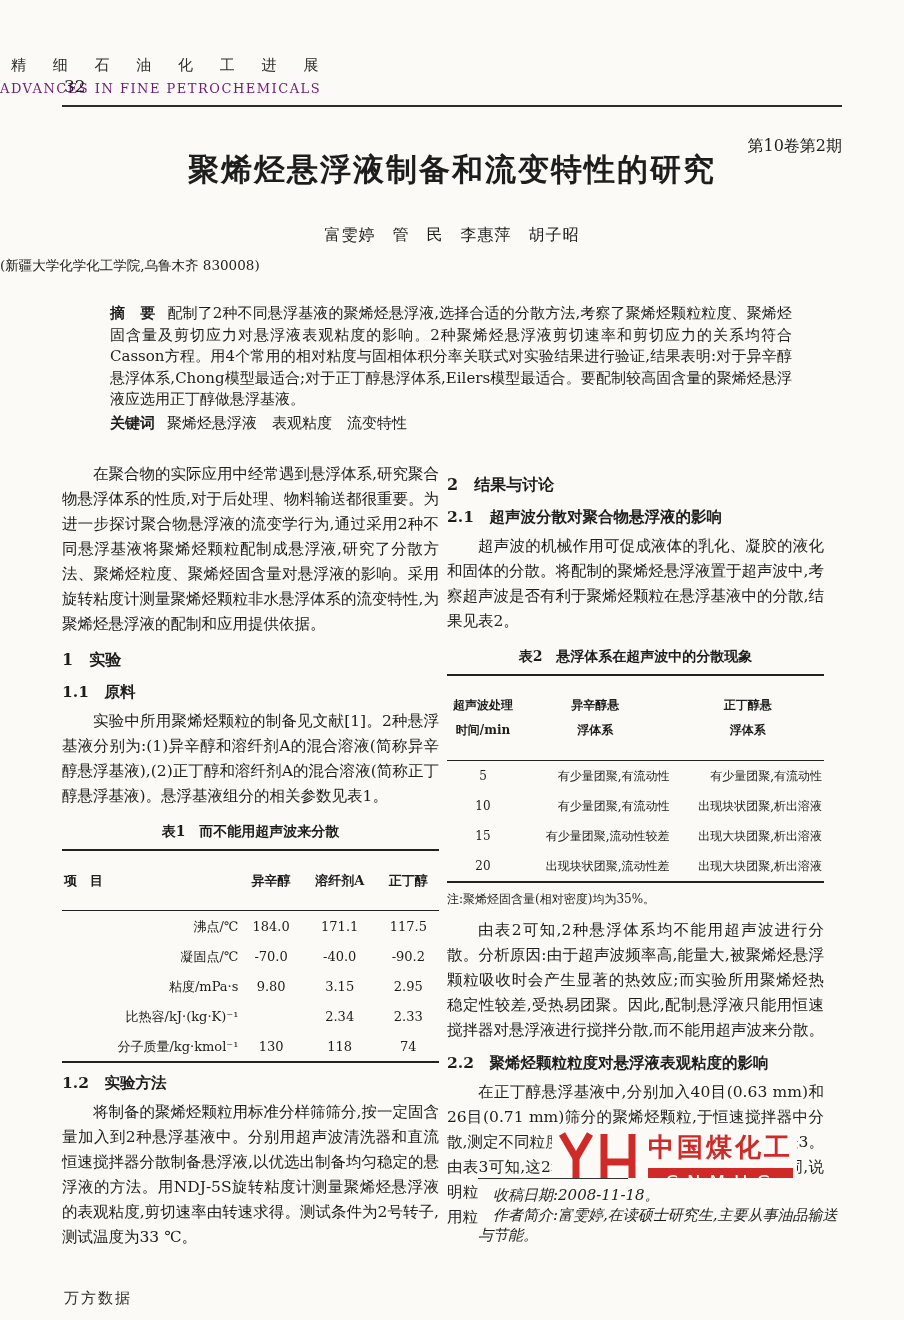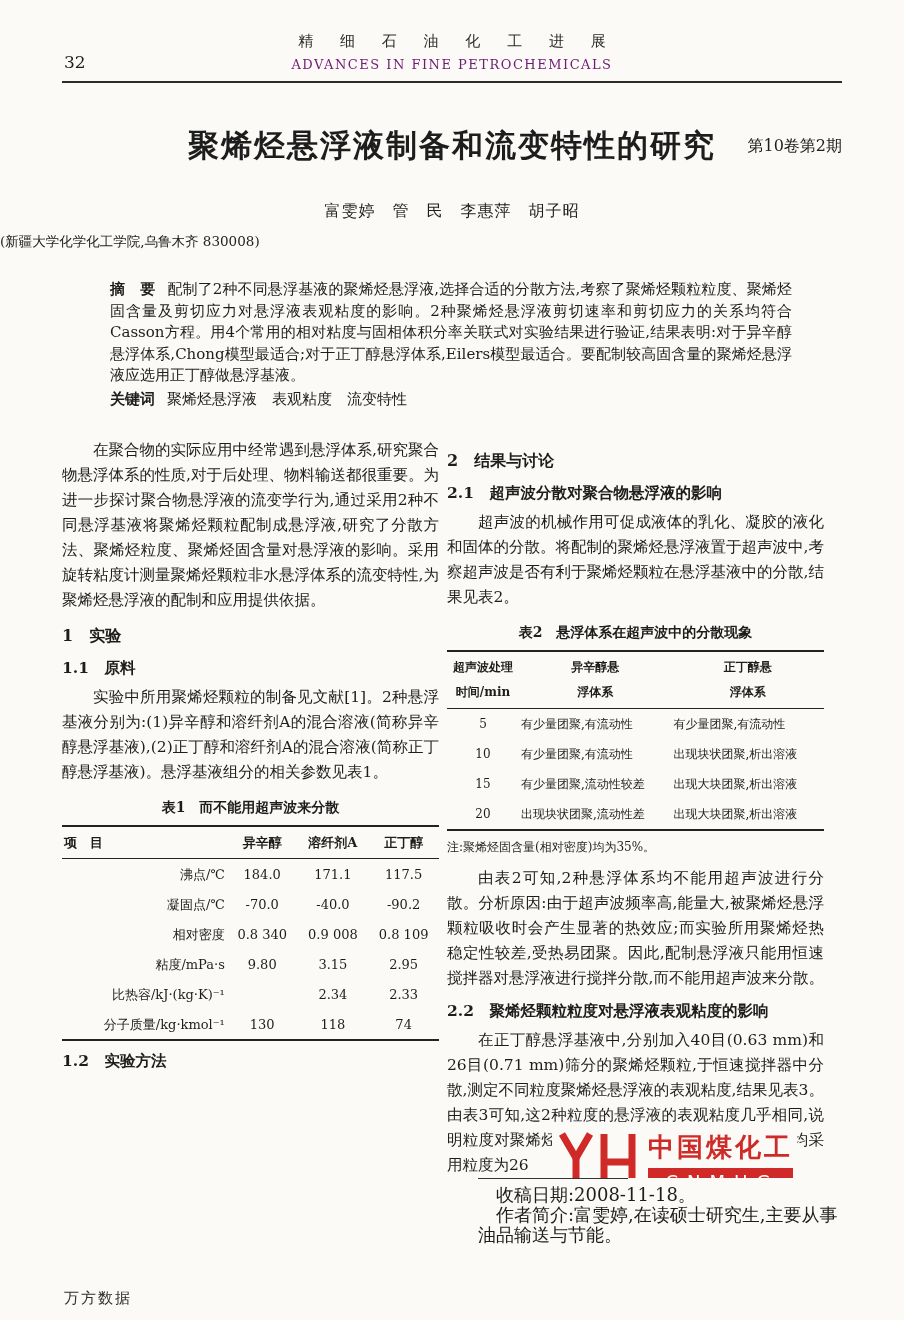--- a/index.html
+++ b/index.html
@@ -3,21 +3,21 @@
 <meta charset="utf-8">
 <style>
   * { box-sizing: border-box; margin: 0; padding: 0; }
   html,body { background:#d8d8d6; }
   .page {
     width: 904px; height: 1320px; margin: 0 auto;
     background: #fbfaf6; color: #1d1d1d; position: relative; overflow: hidden;
     font-family: "DejaVu Serif", "Liberation Serif", serif;
   }
   
-  .header { position: relative; padding-top: 32px; text-align: center; }
+  .header { position: relative; padding-top: 56px; }
   .journal-cn { font-size: 15px; letter-spacing: 11px; color: #2b2b2b; text-indent: 11px; }
   .journal-en { font-size: 13px; letter-spacing: 1.5px; margin-top: 6px; color: #701a75; }
   .page-num { position: absolute; left: 64px; bottom: 0; font-size: 17px; }
   .issue { position: absolute; right: 62px; top: 90px; font-size: 16px; margin-top: 46px; }
   .header-rule { margin: 9px 62px 0; border-top: 2px solid #2c2c2c; height: 0; }
   
   .title { text-align: center; font-size: 31px; font-weight: bold; letter-spacing: 2px; margin-top: 42px; }
   .authors { text-align: center; font-size: 16px; margin-top: 34px; letter-spacing: 1px; }
   .affiliation { font-size: 13.5px; margin-top: 11px; color: #222; }
   
@@ -26,44 +26,44 @@
   .keywords { margin: 2px 112px 0 110px; font-size: 15px; line-height: 21.5px; }
   
   .columns { display: flex; gap: 8px; margin: 28px 62px 0; }
   .col { width: 377px; font-size: 15.5px; line-height: 25px; text-align: justify; }
   .col p { text-indent: 2em; }
   h2.sec { font-size: 16px; font-weight: bold; margin: 10px 0 6px; }
   h3.sub { font-size: 15.5px; font-weight: bold; margin: 7px 0 5px; }
   
   .tbl-caption { text-align: center; font-weight: bold; font-size: 14px; margin: 10px 0 5px; }
   table.data { width: 100%; border-collapse: collapse; border-top: 2px solid #222; border-bottom: 2px solid #222; margin-bottom: 6px; }
-  table.data th { border-bottom: 1.2px solid #222; font-weight: bold; padding: 3px 2px; white-space: pre-line; text-align: center; vertical-align: bottom; }
+  table.data th { border-bottom: 1.2px solid #222; font-weight: bold; padding: 17px 2px; white-space: pre-line; text-align: center; vertical-align: bottom; }
   table.data td { padding: 2.5px 2px; }
   table.t1 { font-size: 13px; }
   table.t1 td.lbl { text-align: right; }
   table.t1 td.val { text-align: center; }
   table.t1 th.lbl { text-align: left; }
   table.t2 { font-size: 12px; }
   table.t2 td.time { text-align: center; width: 72px; }
-  table.t2 td.obs { text-align: left; }
+  table.t2 td.obs { text-align: right; }
   .tbl-note { font-size: 12px; margin: -2px 0 6px; text-align: left; }
   
   .logo {
     position: absolute; left: 552px; top: 1126px;
     display: flex; align-items: center; gap: 8px;
     background: #fbfaf6; padding: 2px 4px;
   }
   .logo-cn { color: #cf2a28; font-size: 26px; font-weight: bold; letter-spacing: 3px;
              font-family: "DejaVu Sans", "Liberation Sans", sans-serif; }
   .logo-en-box { background: #cf2a28; color: #ffffff; font-size: 18px; letter-spacing: 9px;
              padding: 3px 8px 3px 12px; margin-top: 3px; text-align: center;
              font-family: "DejaVu Sans", "Liberation Sans", sans-serif; }
   .footnotes { position: absolute; left: 478px; top: 1178px; width: 364px; background: #fbfaf6; }
   .fn-rule { width: 150px; border-top: 1.2px solid #333; margin-bottom: 6px; }
-  .fn { font-size: 18px; line-height: 20px; text-indent: 1em; }
+  .fn { font-size: 15px; line-height: 20px; text-indent: 1em; font-style: italic; }
   .wanfang { position: absolute; left: 64px; bottom: 12px; font-size: 15px; letter-spacing: 2px;
              color: #2e2e2e; font-family: "DejaVu Sans", "Liberation Sans", sans-serif; }
 </style>
 </head>
 <body>
 
 <div class="page">
 
   <div class="header">
     <div class="journal-cn">精 细 石 油 化 工 进 展</div>
@@ -109,26 +109,20 @@
             <td class="val">171.1</td>
             <td class="val">117.5</td>
           </tr>
           <tr>
             <td class="lbl">凝固点/℃</td>
             <td class="val">-70.0</td>
             <td class="val">-40.0</td>
             <td class="val">-90.2</td>
           </tr>
           <tr>
-            <td class="lbl">相对密度</td>
-            <td class="val">0.8 340</td>
-            <td class="val">0.9 008</td>
-            <td class="val">0.8 109</td>
-          </tr>
-          <tr>
             <td class="lbl">粘度/mPa·s</td>
             <td class="val">9.80</td>
             <td class="val">3.15</td>
             <td class="val">2.95</td>
           </tr>
           <tr>
             <td class="lbl">比热容/kJ·(kg·K)⁻¹</td>
             <td class="val"></td>
             <td class="val">2.34</td>
             <td class="val">2.33</td>
@@ -136,20 +130,21 @@
           <tr>
             <td class="lbl">分子质量/kg·kmol⁻¹</td>
             <td class="val">130</td>
             <td class="val">118</td>
             <td class="val">74</td>
           </tr>
         </tbody>
       </table>
 
       <h3 class="sub">1.2　实验方法</h3>
+      <p>将制备的聚烯烃颗粒用标准分样筛筛分,按一定固含量加入到2种悬浮基液中。分别用超声波清洗器和直流恒速搅拌器分散制备悬浮液,以优选出制备均匀稳定的悬浮液的方法。用NDJ-5S旋转粘度计测量聚烯烃悬浮液的表观粘度,剪切速率由转速求得。测试条件为2号转子,测试温度为33 ℃。</p>
     </div>
 
     <div class="col">
       <h2 class="sec">2　结果与讨论</h2>
       <h3 class="sub">2.1　超声波分散对聚合物悬浮液的影响</h3>
       <p>超声波的机械作用可促成液体的乳化、凝胶的液化和固体的分散。将配制的聚烯烃悬浮液置于超声波中,考察超声波是否有利于聚烯烃颗粒在悬浮基液中的分散,结果见表2。</p>
 
       <div class="tbl-caption">表2　悬浮体系在超声波中的分散现象</div>
       <table class="data t2">
         <thead>

